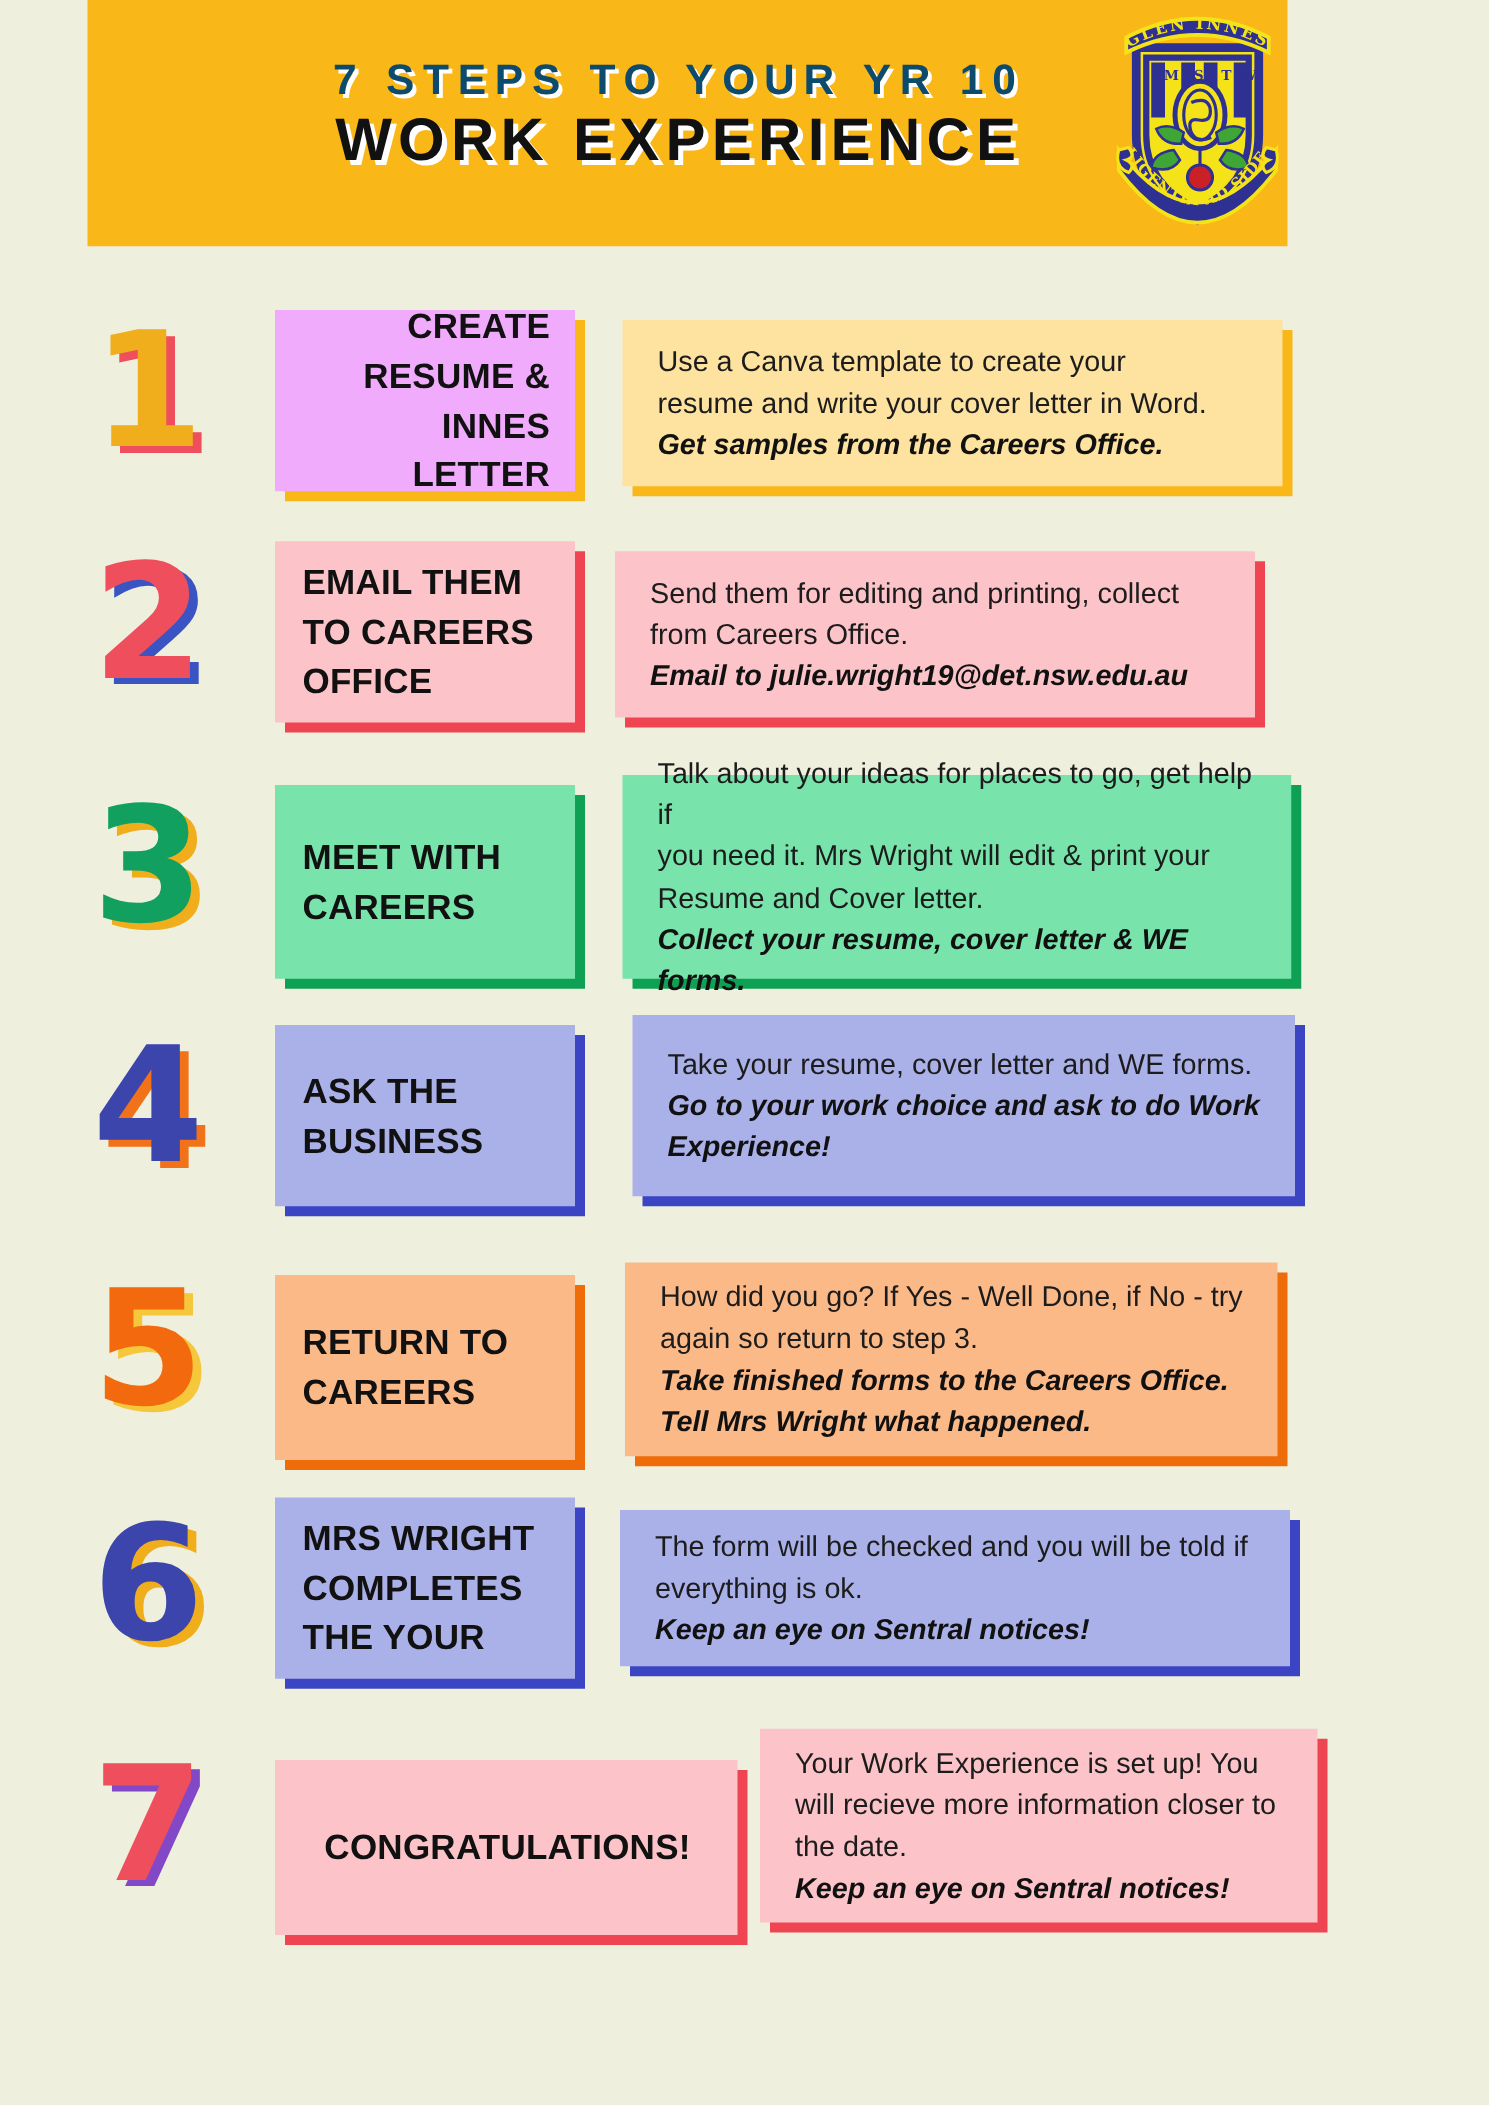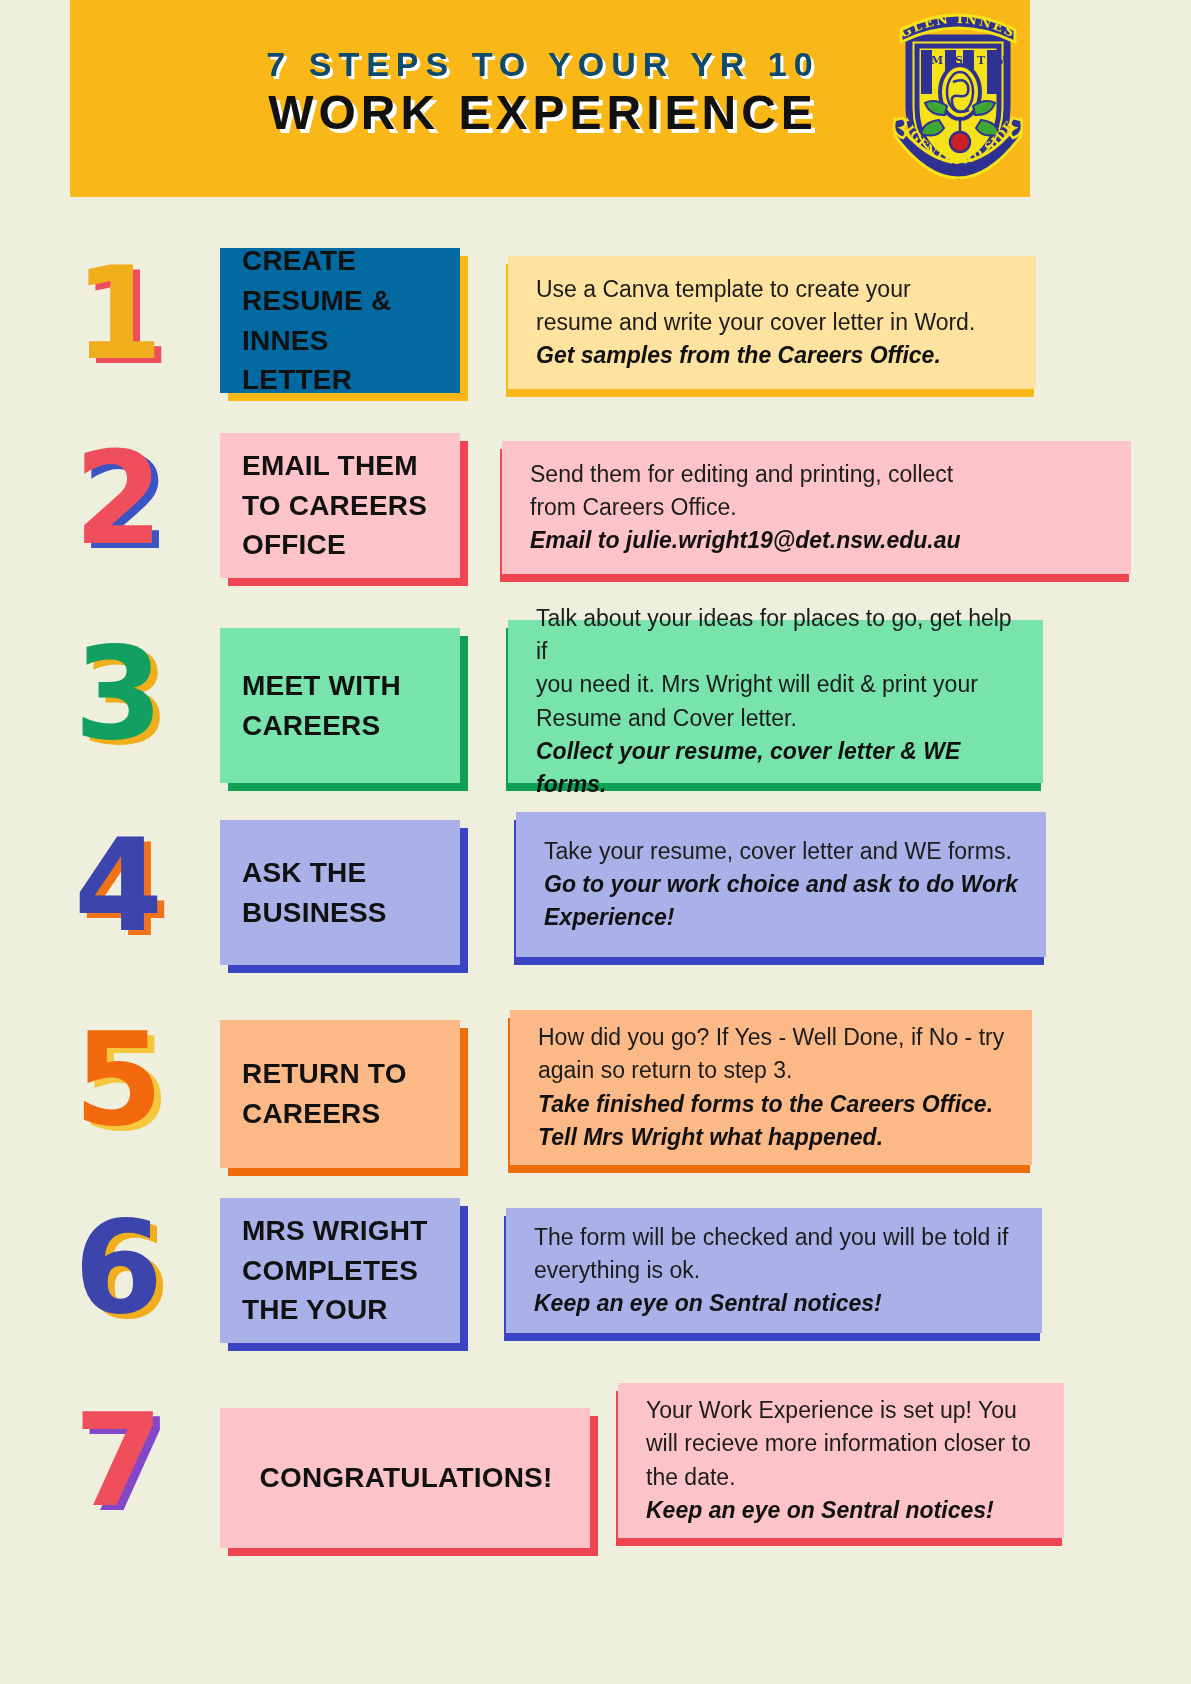--- a/index.html
+++ b/index.html
@@ -104,21 +104,20 @@
   }
   .title-card .ttxt {
     font-size: 28px;
     font-weight: 700;
     color: #111111;
     line-height: 1.42;
     letter-spacing: 0.2px;
   }
   .detail-card .face {
     padding: 16px 24px 16px 28px;
-    margin-left: 10px;
   }
   .detail-card .line {
     font-size: 23px;
     color: #1c1c1c;
     line-height: 1.44;
     font-weight: 400;
   }
   .detail-card .line.em {
     font-weight: 700;
     font-style: italic;
@@ -180,21 +179,21 @@
 
     <path d="M2 112 q-4 14 8 18 q6 -6 -2 -10 q8 -2 2 -10 Z" fill="#2e3192" stroke="#f5e31a" stroke-width="2.5"></path>
     <path d="M128 112 q4 14 -8 18 q-6 -6 2 -10 q-8 -2 -2 -10 Z" fill="#2e3192" stroke="#f5e31a" stroke-width="2.5"></path>
   </svg>
 </div>
 
 <div class="step-row" style="top:248px;height:165px;">
   <div class="numeral" style="left:74px;top:2px;color:#f0ad1c;text-shadow:7px 5px 0 #ef4e5c;">1</div>
   <div class="card title-card" style="left:220px;top:0px;width:240px;height:145px;">
     <div class="shadow" style="background:#f9b718;"></div>
-    <div class="face" style="background:#0369a1;">
+    <div class="face" style="background:#f0abfc;text-align:right;">
       <div class="ttxt">CREATE</div>
       <div class="ttxt">RESUME &amp;</div>
       <div class="ttxt">INNES LETTER</div>
     </div>
   </div>
   <div class="card detail-card" style="left:498px;top:8px;width:528px;height:133px;">
     <div class="shadow" style="background:#f9b718;"></div>
     <div class="face" style="background:#fde2a0;">
       <div class="line">Use a Canva template to create your</div>
       <div class="line">resume and write your cover letter in Word.</div>
@@ -206,21 +205,21 @@
 <div class="step-row" style="top:433px;height:165px;">
   <div class="numeral" style="left:74px;top:2px;color:#ef4e5c;text-shadow:7px 5px 0 #3b54c4;">2</div>
   <div class="card title-card" style="left:220px;top:0px;width:240px;height:145px;">
     <div class="shadow" style="background:#ef4451;"></div>
     <div class="face" style="background:#fcc4c9;">
       <div class="ttxt">EMAIL THEM</div>
       <div class="ttxt">TO CAREERS</div>
       <div class="ttxt">OFFICE</div>
     </div>
   </div>
-  <div class="card detail-card" style="left:492px;top:8px;width:629px;height:133px;">
+  <div class="card detail-card" style="left:492px;top:8px;width:512px;height:133px;">
     <div class="shadow" style="background:#ef4451;"></div>
     <div class="face" style="background:#fcc4c9;">
       <div class="line">Send them for editing and printing, collect</div>
       <div class="line">from Careers Office.</div>
       <div class="line em">Email to   julie.wright19@det.nsw.edu.au</div>
     </div>
   </div>
 </div>
 
 <div class="step-row" style="top:620px;height:175px;">

